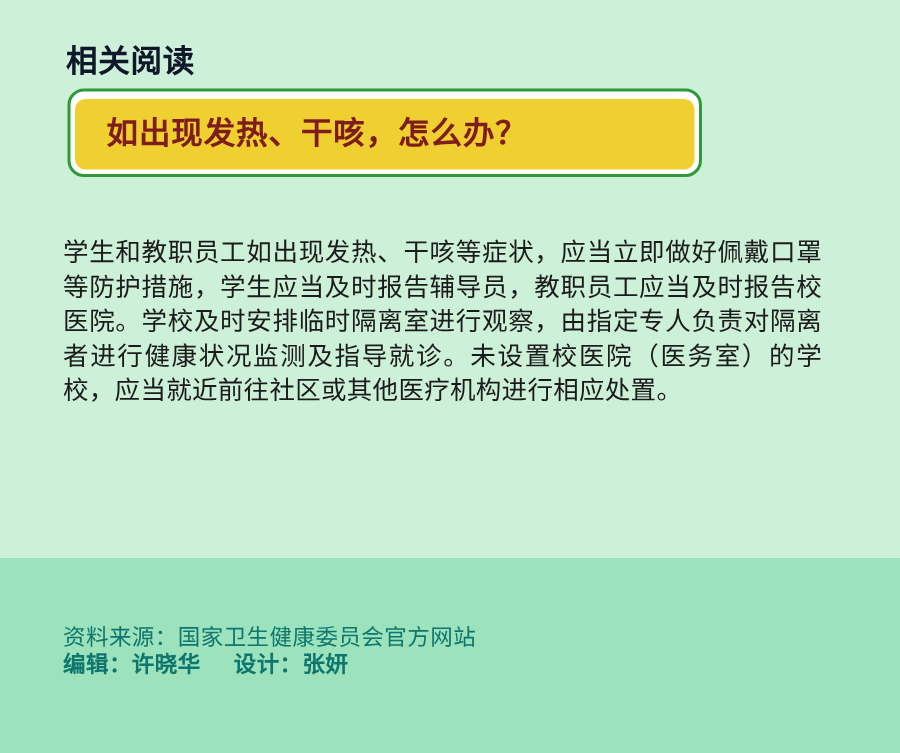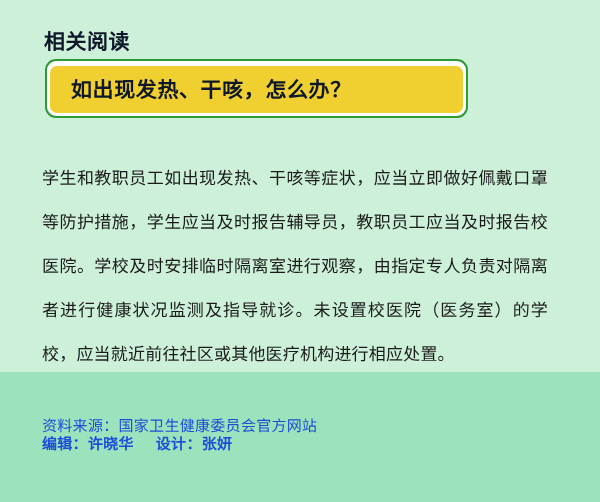--- a/index.html
+++ b/index.html
@@ -58,54 +58,54 @@
     border-radius: 7px;
     display: flex;
     align-items: center;
     box-sizing: border-box;
     padding-left: 21px;
   }
   .question-text {
     font-size: 21px;
     line-height: 26px;
     font-weight: bold;
-    color: #0f172a;
+    color: #7f1d1d;
     letter-spacing: 0.6px;
     white-space: nowrap;
   }
 
   
   .body-copy {
     position: absolute;
     left: 42px;
     top: 140px;
     width: 506px;
     font-size: 17px;
-    line-height: 44px;
+    line-height: 23px;
     color: #1b1b1b;
     text-align: justify;
     text-justify: inter-ideograph;
     letter-spacing: 0.2px;
   }
 
   
   .footer-band {
     position: absolute;
     left: 0;
     top: 372px;
     width: 600px;
     height: 130px;
     background: #9ce3bd;
   }
   .footer-line {
     position: absolute;
     left: 42px;
     font-size: 15px;
     line-height: 24px;
-    color: #1d4ed8;
+    color: #0f766e;
     letter-spacing: 0.3px;
     white-space: nowrap;
   }
   .footer-line-source { top: 42px; }
   .footer-line-credits { top: 60px; font-weight: bold; }
   .credit-gap { display: inline-block; width: 22px; }
 </style>
 </head>
 <body>
 

